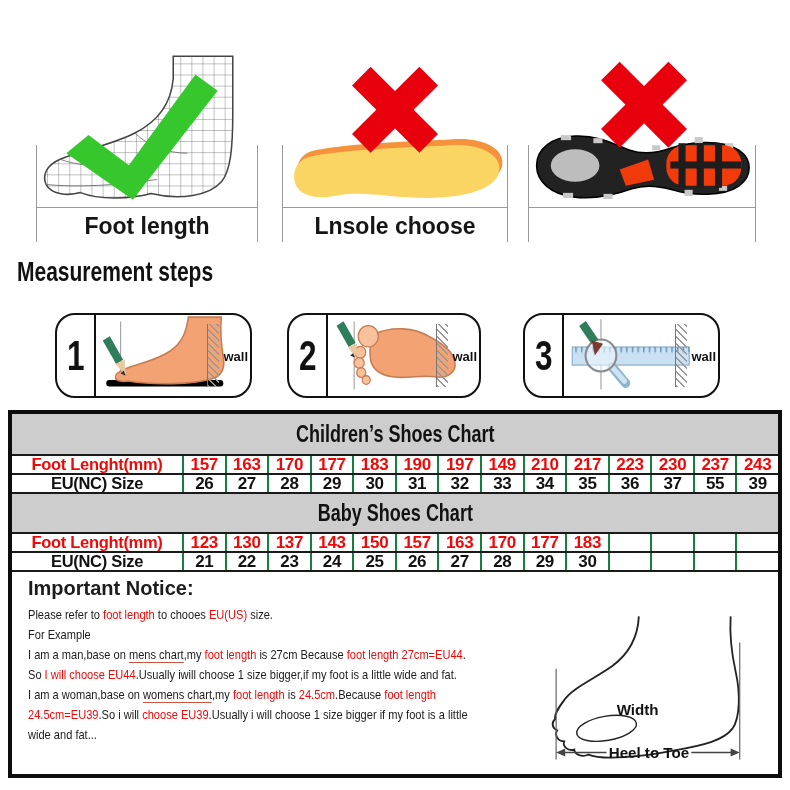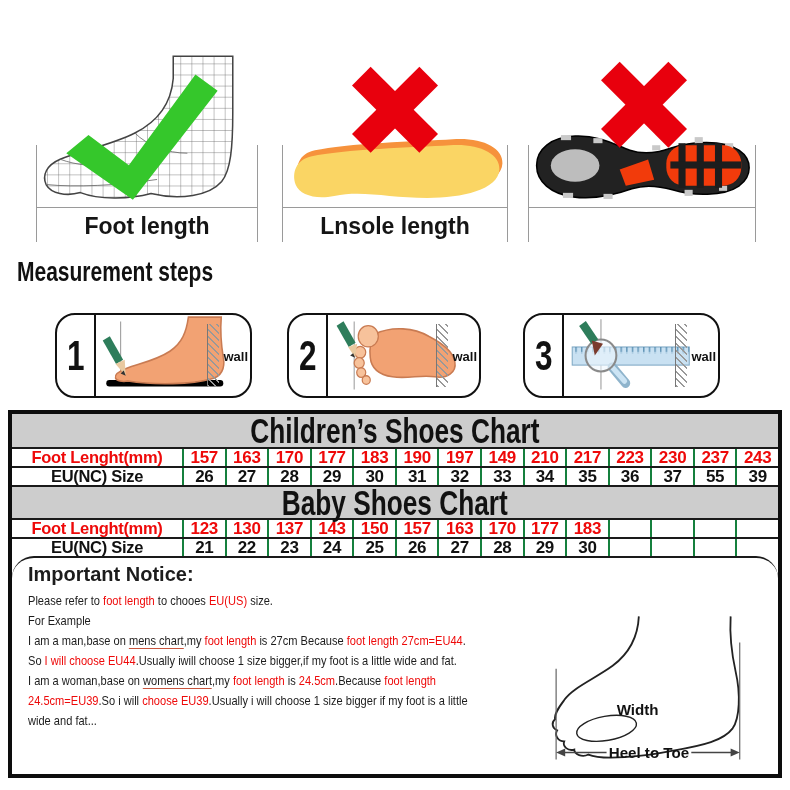--- a/index.html
+++ b/index.html
@@ -29,31 +29,31 @@
   .box3{left:523px;width:197px;}
   .step-num{width:37px;border-right:2.5px solid #111;display:flex;align-items:center;justify-content:center;font-size:42px;font-weight:800;flex:0 0 auto;}
   .step-content{position:relative;flex:1;}
   .step-content svg{position:absolute;left:0;top:0;width:100%;height:100%;}
   .wall-hatch{position:absolute;right:31px;top:9px;bottom:9px;width:11px;border-left:1.5px solid #777;
     background:repeating-linear-gradient(45deg,#999 0 1.5px,transparent 1.5px 5px);}
   .wall-text{position:absolute;right:2px;top:50%;transform:translateY(-50%);font-size:13px;font-weight:700;color:#111;}
 
   
   .big-box{position:absolute;left:8px;top:410px;width:774px;height:368px;border:4px solid #0d0d0d;box-sizing:border-box;display:flex;flex-direction:column;background:#fff;}
-  .chart-header{height:33px;background:#cdcdcd;display:flex;align-items:center;justify-content:center;font-size:35px;font-weight:800;border-top:2px solid #1a1a1a;box-sizing:border-box;flex:0 0 auto;}
+  .chart-header{height:40px;background:#cdcdcd;display:flex;align-items:center;justify-content:center;font-size:24px;font-weight:800;border-top:2px solid #1a1a1a;box-sizing:border-box;flex:0 0 auto;}
   .big-box .chart:first-child .chart-header{border-top:none;}
   .crow{display:grid;grid-template-columns:170px repeat(14,1fr);height:19px;border-top:2px solid #1a1a1a;box-sizing:border-box;flex:0 0 auto;}
   .cell{display:flex;align-items:center;justify-content:center;font-weight:700;font-size:17px;letter-spacing:-0.3px;overflow:hidden;}
   .cell + .cell{border-left:2px solid #15803d;}
   .label-cell{font-size:16.5px;}
   .red-text{color:#ee0909;}
   .u{border-bottom:1.5px solid #c8553d;}
 
   
-  .notice{position:relative;flex:1;border-top:2px solid #1a1a1a;border-radius:22px;}
+  .notice{position:relative;flex:1;border-top:2px solid #1a1a1a;}
   .notice-heading{position:absolute;left:16px;top:5px;font-size:20px;font-weight:600;color:#1c1c1c;}
   .notice-lines{position:absolute;left:16px;top:33px;width:648px;transform:scaleX(0.82);transform-origin:left top;font-size:13.5px;line-height:20px;color:#1c1c1c;}
   .notice-line{white-space:nowrap;}
   .foot-diagram{position:absolute;right:6px;bottom:4px;width:230px;height:160px;}
 </style>
 </head>
 <body>
 
 <div class="page">
 
@@ -81,21 +81,21 @@
       <path d="M28,103 C12,106 8,120 12,131 C16,141 32,146 50,142 C78,136 104,144 142,144 C176,144 212,136 213,116 C214,100 192,90 164,92 C130,94 58,96 28,103 Z" fill="#F6923C" transform="translate(3,-6)"></path>
       <path d="M28,103 C12,106 8,120 12,131 C16,141 32,146 50,142 C78,136 104,144 142,144 C176,144 212,136 213,116 C214,100 192,90 164,92 C130,94 58,96 28,103 Z" fill="#FAD564"></path>
       <g transform="rotate(45 110 57)" fill="#E8000D">
         <rect x="63" y="44" width="94" height="26"></rect>
         <rect x="97" y="10" width="26" height="94"></rect>
       </g>
     </svg>
     <div class="bracket">
         <div class="hline"></div>
       </div>
-    <div class="fig-label">Lnsole length</div>
+    <div class="fig-label">Lnsole choose</div>
   </div>
 
   <div class="figure fig3">
     <svg width="228" height="152" viewBox="0 0 220 150">
       <path d="M6,112 C6,96 20,84 44,83 C68,82 84,92 98,97 C110,101 124,100 138,95 C158,88 190,86 206,97 C219,106 219,122 206,132 C190,143 160,142 140,136 C126,132 112,131 100,135 C86,140 64,146 42,143 C20,140 6,128 6,112 Z" fill="#222222" stroke="#000" stroke-width="1.5"></path>
       <g fill="#C9C9C9">
         <rect x="30" y="82" width="10" height="5"></rect>
           <rect x="62" y="85" width="9" height="5"></rect>
         <rect x="120" y="92" width="8" height="5"></rect>
           <rect x="162" y="84" width="8" height="6"></rect>

